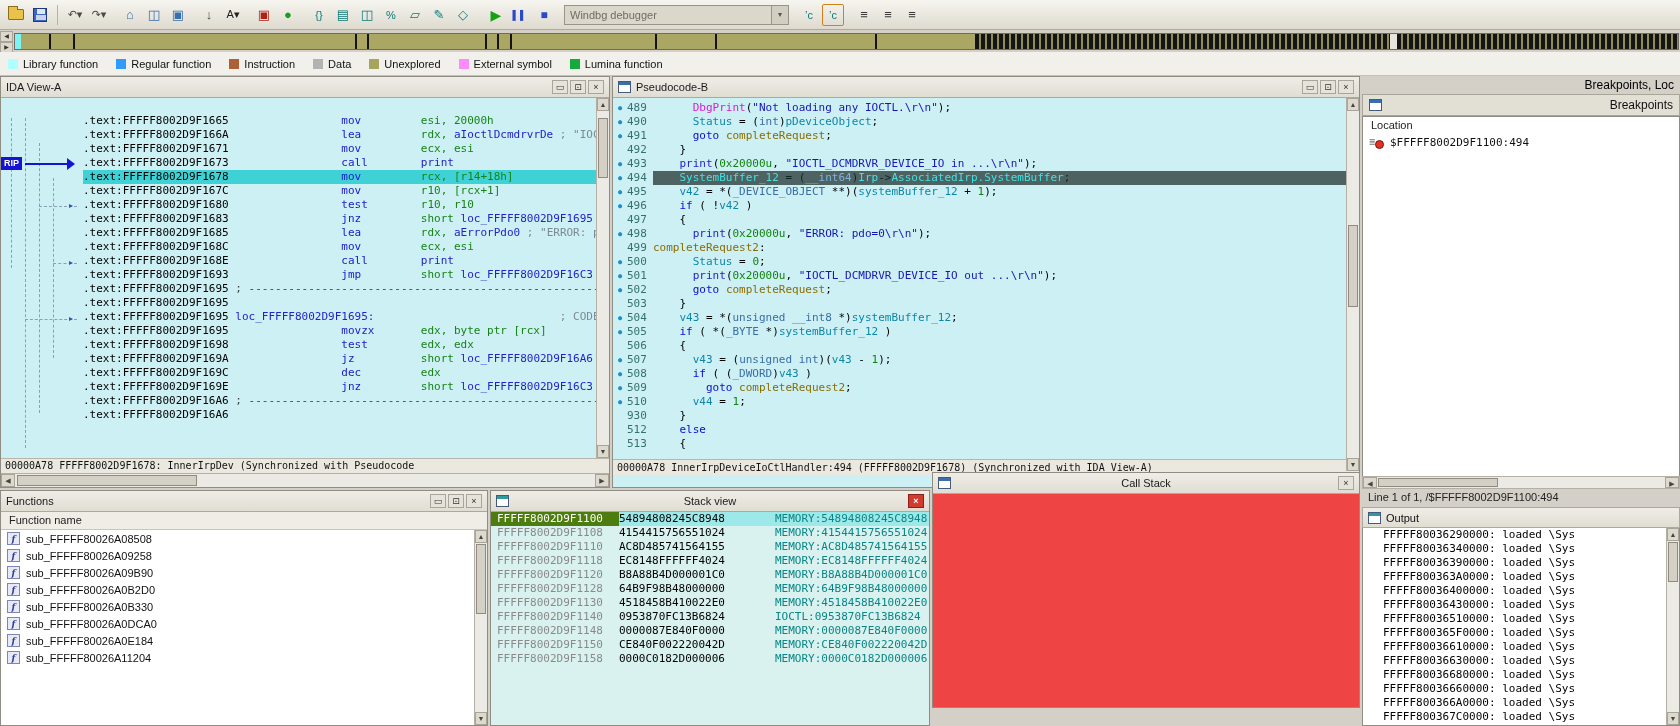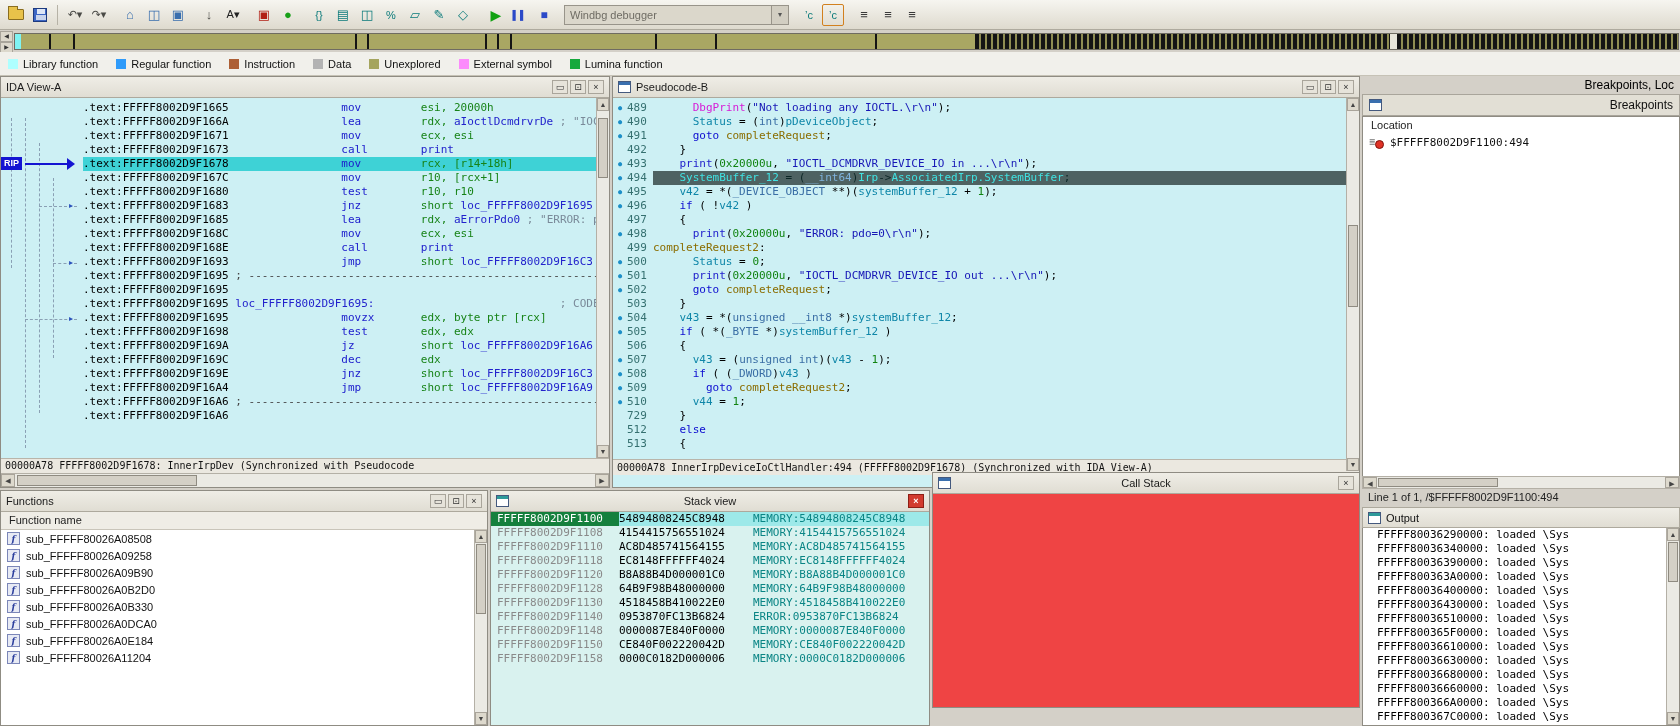--- a/index.html
+++ b/index.html
@@ -53,21 +53,21 @@
 .vs-a.bottom{position:absolute;bottom:0;left:0;right:0}
 .vs-thumb{position:absolute;left:1px;right:1px;background:#D4D0C6;border:1px solid #8F8B81}
 .hscroll{position:absolute;left:0;right:0;bottom:0;height:14px;background:#EBEAE4;border-top:1px solid #B4B0A6;display:flex}
 .hs-a{width:14px;background:#DDD9CD;border:1px solid #A9A49A;font-size:7px;line-height:12px;text-align:center;color:#444}
 .hs-track{position:relative;flex:1}
 .hs-thumb{position:absolute;top:1px;bottom:1px;background:#D4D0C6;border:1px solid #8F8B81}
 
 
 #ida{left:0;top:76px;width:610px;height:412px;background:#CDF0F4}
 #ida .gutter{position:absolute;left:0;top:21px;bottom:29px;width:78px;overflow:hidden}
-#ida .codearea{position:absolute;left:78px;right:13px;top:21px;bottom:29px;overflow:hidden;padding:3px 0 0 4px}
+#ida .codearea{position:absolute;left:78px;right:13px;top:21px;bottom:29px;overflow:hidden;padding:16px 0 0 4px}
 .aline{height:14px;line-height:14px;font-family:"DejaVu Sans Mono",monospace;font-size:11px;white-space:pre}
 .aline.rip{background:#3ED2D6}
 .gdash{position:absolute;border-left:1px dashed #8AA0B4}
 .ghdash{position:absolute;border-top:1px dashed #8AA0B4}
 .garr{position:absolute;color:#2A52BE;font-size:8px;line-height:8px}
 .rip-badge{position:absolute;left:0;top:80px;height:13px;background:#1414D2;color:#fff;font-weight:bold;font-size:9px;line-height:13px;padding:0 3px;z-index:3}
 .rip-line{position:absolute;left:24px;top:86px;width:42px;border-top:2px solid #1414D2;z-index:3}
 .rip-tri{position:absolute;left:66px;top:81px;width:0;height:0;border-left:8px solid #1414D2;border-top:6px solid transparent;border-bottom:6px solid transparent;z-index:3}
 .pstatus{position:absolute;left:0;right:0;height:15px;background:#EBE8E0;border-top:1px solid #B9B5AA;font-family:"DejaVu Sans Mono",monospace;font-size:10px;line-height:14px;padding:0 4px;white-space:nowrap;overflow:hidden;color:#111}
 #ida .pstatus{bottom:14px}
@@ -114,40 +114,40 @@
 .rp-main{position:absolute;top:40px;left:0;right:0;height:360px;background:#fff;border:1px solid #8F8C83;border-bottom:none;overflow:hidden}
 .rp-colhdr{height:18px;padding:2px 8px;color:#222}
 .bp-item{display:flex;align-items:center;gap:6px;padding:1px 6px;font-family:"DejaVu Sans Mono",monospace;font-size:11px}
 .bpi{position:relative;width:15px;height:12px;flex:none}
 .bpi::before{content:"≣";font-size:10px;color:#777;position:absolute;left:0;top:-1px}
 .bpi::after{content:"";position:absolute;right:0;bottom:0;width:7px;height:7px;border-radius:50%;background:#E03226;border:1px solid #7E120B}
 .rp-hscroll{position:absolute;top:400px;left:0;right:0;height:13px;background:#EBEAE4;border:1px solid #B4B0A6;display:flex}
 .rp-status{position:absolute;top:413px;left:0;right:0;height:18px;padding:2px 6px;font-size:11px;color:#222;white-space:nowrap;overflow:hidden}
 .rp-outtitle{position:absolute;top:431px;left:0;right:0;height:21px;background:linear-gradient(#EFEDE6,#E0DDD3);border:1px solid #ADA99D;display:flex;align-items:center;padding:0 5px}
 .rp-outbody{position:absolute;top:452px;left:0;right:0;bottom:0;background:#fff;border:1px solid #8F8C83;border-top:none;overflow:hidden}
-.outline{font-family:"DejaVu Sans Mono",monospace;font-size:11px;line-height:14px;white-space:pre;padding-left:14px;color:#000}
+.outline{font-family:"DejaVu Sans Mono",monospace;font-size:11px;line-height:14px;white-space:pre;padding-left:20px;color:#000}
 .rp-outbody .vscroll{top:0;bottom:0}
 .rp-outbody .vs-thumb{top:14px;height:40px}
 
 
 #fns{left:0;top:490px;width:488px;height:236px;background:#fff}
 .fn-colhdr{height:18px;background:#EFEDE6;border-bottom:1px solid #C9C5BA;padding:2px 8px;color:#222}
 .fnrow{display:flex;align-items:center;gap:6px;height:17px;padding-left:6px;white-space:nowrap}
 .fnicon{width:13px;height:13px;background:#E7EAF4;border:1px solid #7B86B8;display:inline-flex;align-items:center;justify-content:center;font-family:"DejaVu Serif",serif;font-style:italic;font-weight:bold;font-size:9px;color:#2C3F9E;flex:none}
 #fns .vscroll{top:39px;bottom:0}
 #fns .vs-thumb{top:14px;height:70px}
 
 
 #stk{left:490px;top:490px;width:440px;height:236px;background:#D9F2EF}
 .svrow{display:flex;height:14px;line-height:14px;font-family:"DejaVu Sans Mono",monospace;font-size:11px;white-space:pre}
 .sv-a{width:128px;padding-left:6px;color:#8A8A8A}
-.sv-v{width:134px;color:#000}
+.sv-v{width:156px;color:#000}
 .sv-m{flex:1;color:#0A8585}
 .svrow.cur{background:#9DE9E9}
-.svrow.cur .sv-a{background:#15803d;color:#fff}
+.svrow.cur .sv-a{background:#4d7c0f;color:#fff}
 #cstk{left:932px;top:472px;width:428px;height:236px;background:#ef4444}
 </style>
 </head>
 <body>
 
 <div class="toolbar">
   <span class="tbtn">
       <span class="icon-folder"></span>
     </span>
   <span class="tbtn">
@@ -312,21 +312,20 @@
       <div class="aline"><span class="code"><span class="sg-addr">.text:FFFFF8002D9F168E</span><span class="sg-pl">                 </span><span class="sg-mn">call</span><span class="sg-pl">        </span><span class="sg-name">print</span></span></div>
       <div class="aline"><span class="code"><span class="sg-addr">.text:FFFFF8002D9F1693</span><span class="sg-pl">                 </span><span class="sg-mn">jmp</span><span class="sg-pl">         </span><span class="sg-ops">short </span><span class="sg-name">loc_FFFFF8002D9F16C3</span></span></div>
       <div class="aline"><span class="code"><span class="sg-addr">.text:FFFFF8002D9F1695</span><span class="sg-pl"> </span><span class="sg-sep">; --------------------------------------------------------------</span></span></div>
       <div class="aline"><span class="code"><span class="sg-addr">.text:FFFFF8002D9F1695</span></span></div>
       <div class="aline"><span class="code"><span class="sg-addr">.text:FFFFF8002D9F1695</span><span class="sg-pl"> </span><span class="sg-name">loc_FFFFF8002D9F1695:</span><span class="sg-pl">                            </span><span class="sg-cmt">; CODE XREF: I</span></span></div>
       <div class="aline"><span class="code"><span class="sg-addr">.text:FFFFF8002D9F1695</span><span class="sg-pl">                 </span><span class="sg-mn">movzx</span><span class="sg-pl">       </span><span class="sg-ops">edx, byte ptr [rcx]</span></span></div>
       <div class="aline"><span class="code"><span class="sg-addr">.text:FFFFF8002D9F1698</span><span class="sg-pl">                 </span><span class="sg-mn">test</span><span class="sg-pl">        </span><span class="sg-ops">edx, edx</span></span></div>
       <div class="aline"><span class="code"><span class="sg-addr">.text:FFFFF8002D9F169A</span><span class="sg-pl">                 </span><span class="sg-mn">jz</span><span class="sg-pl">          </span><span class="sg-ops">short </span><span class="sg-name">loc_FFFFF8002D9F16A6</span></span></div>
       <div class="aline"><span class="code"><span class="sg-addr">.text:FFFFF8002D9F169C</span><span class="sg-pl">                 </span><span class="sg-mn">dec</span><span class="sg-pl">         </span><span class="sg-ops">edx</span></span></div>
       <div class="aline"><span class="code"><span class="sg-addr">.text:FFFFF8002D9F169E</span><span class="sg-pl">                 </span><span class="sg-mn">jnz</span><span class="sg-pl">         </span><span class="sg-ops">short </span><span class="sg-name">loc_FFFFF8002D9F16C3</span></span></div>
-      <div class="aline"><span class="code"><span class="sg-addr">.text:FFFFF8002D9F16A4</span><span class="sg-pl">                 </span><span class="sg-mn">jmp</span><span class="sg-pl">         </span><span class="sg-ops">short </span><span class="sg-name">loc_FFFFF8002D9F16A9</span></span></div>
       <div class="aline"><span class="code"><span class="sg-addr">.text:FFFFF8002D9F16A6</span><span class="sg-pl"> </span><span class="sg-sep">; --------------------------------------------------------------</span></span></div>
       <div class="aline"><span class="code"><span class="sg-addr">.text:FFFFF8002D9F16A6</span></span></div>
     </div>
   <div class="pstatus">00000A78 FFFFF8002D9F1678: InnerIrpDev (Synchronized with Pseudocode</div>
   <div class="hscroll">
     <span class="hs-a">◀</span>
     <span class="hs-track">
         <span class="hs-thumb" style="left:2px;width:180px"></span>
       </span>
     <span class="hs-a">▶</span>
@@ -475,21 +474,21 @@
       </div>
 
       <div class="pline">
         <span class="dot show">●</span>
         <span class="lno">510</span>
         <span class="code"><span class="sg-pl">      </span><span class="sg-var">v44</span><span class="sg-pl"> = </span><span class="sg-num">1</span><span class="sg-pl">;</span></span>
       </div>
 
       <div class="pline">
         <span class="dot">●</span>
-        <span class="lno">729</span>
+        <span class="lno">930</span>
         <span class="code"><span class="sg-pl">    }</span></span>
       </div>
 
       <div class="pline">
         <span class="dot">●</span>
         <span class="lno">512</span>
         <span class="code"><span class="sg-pl">    </span><span class="sg-kw">else</span></span>
       </div>
 
       <div class="pline">
@@ -665,21 +664,21 @@
       <div class="svrow">
         <span class="sv-a">FFFFF8002D9F1130</span>
         <span class="sv-v">4518458B410022E0</span>
         <span class="sv-m">MEMORY:4518458B410022E0</span>
       </div>
 
 
       <div class="svrow">
         <span class="sv-a">FFFFF8002D9F1140</span>
         <span class="sv-v">0953870FC13B6824</span>
-        <span class="sv-m">ERROR:0953870FC13B6824</span>
+        <span class="sv-m">IOCTL:0953870FC13B6824</span>
       </div>
 
       <div class="svrow">
         <span class="sv-a">FFFFF8002D9F1148</span>
         <span class="sv-v">0000087E840F0000</span>
         <span class="sv-m">MEMORY:0000087E840F0000</span>
       </div>
 
       <div class="svrow">
         <span class="sv-a">FFFFF8002D9F1150</span>

